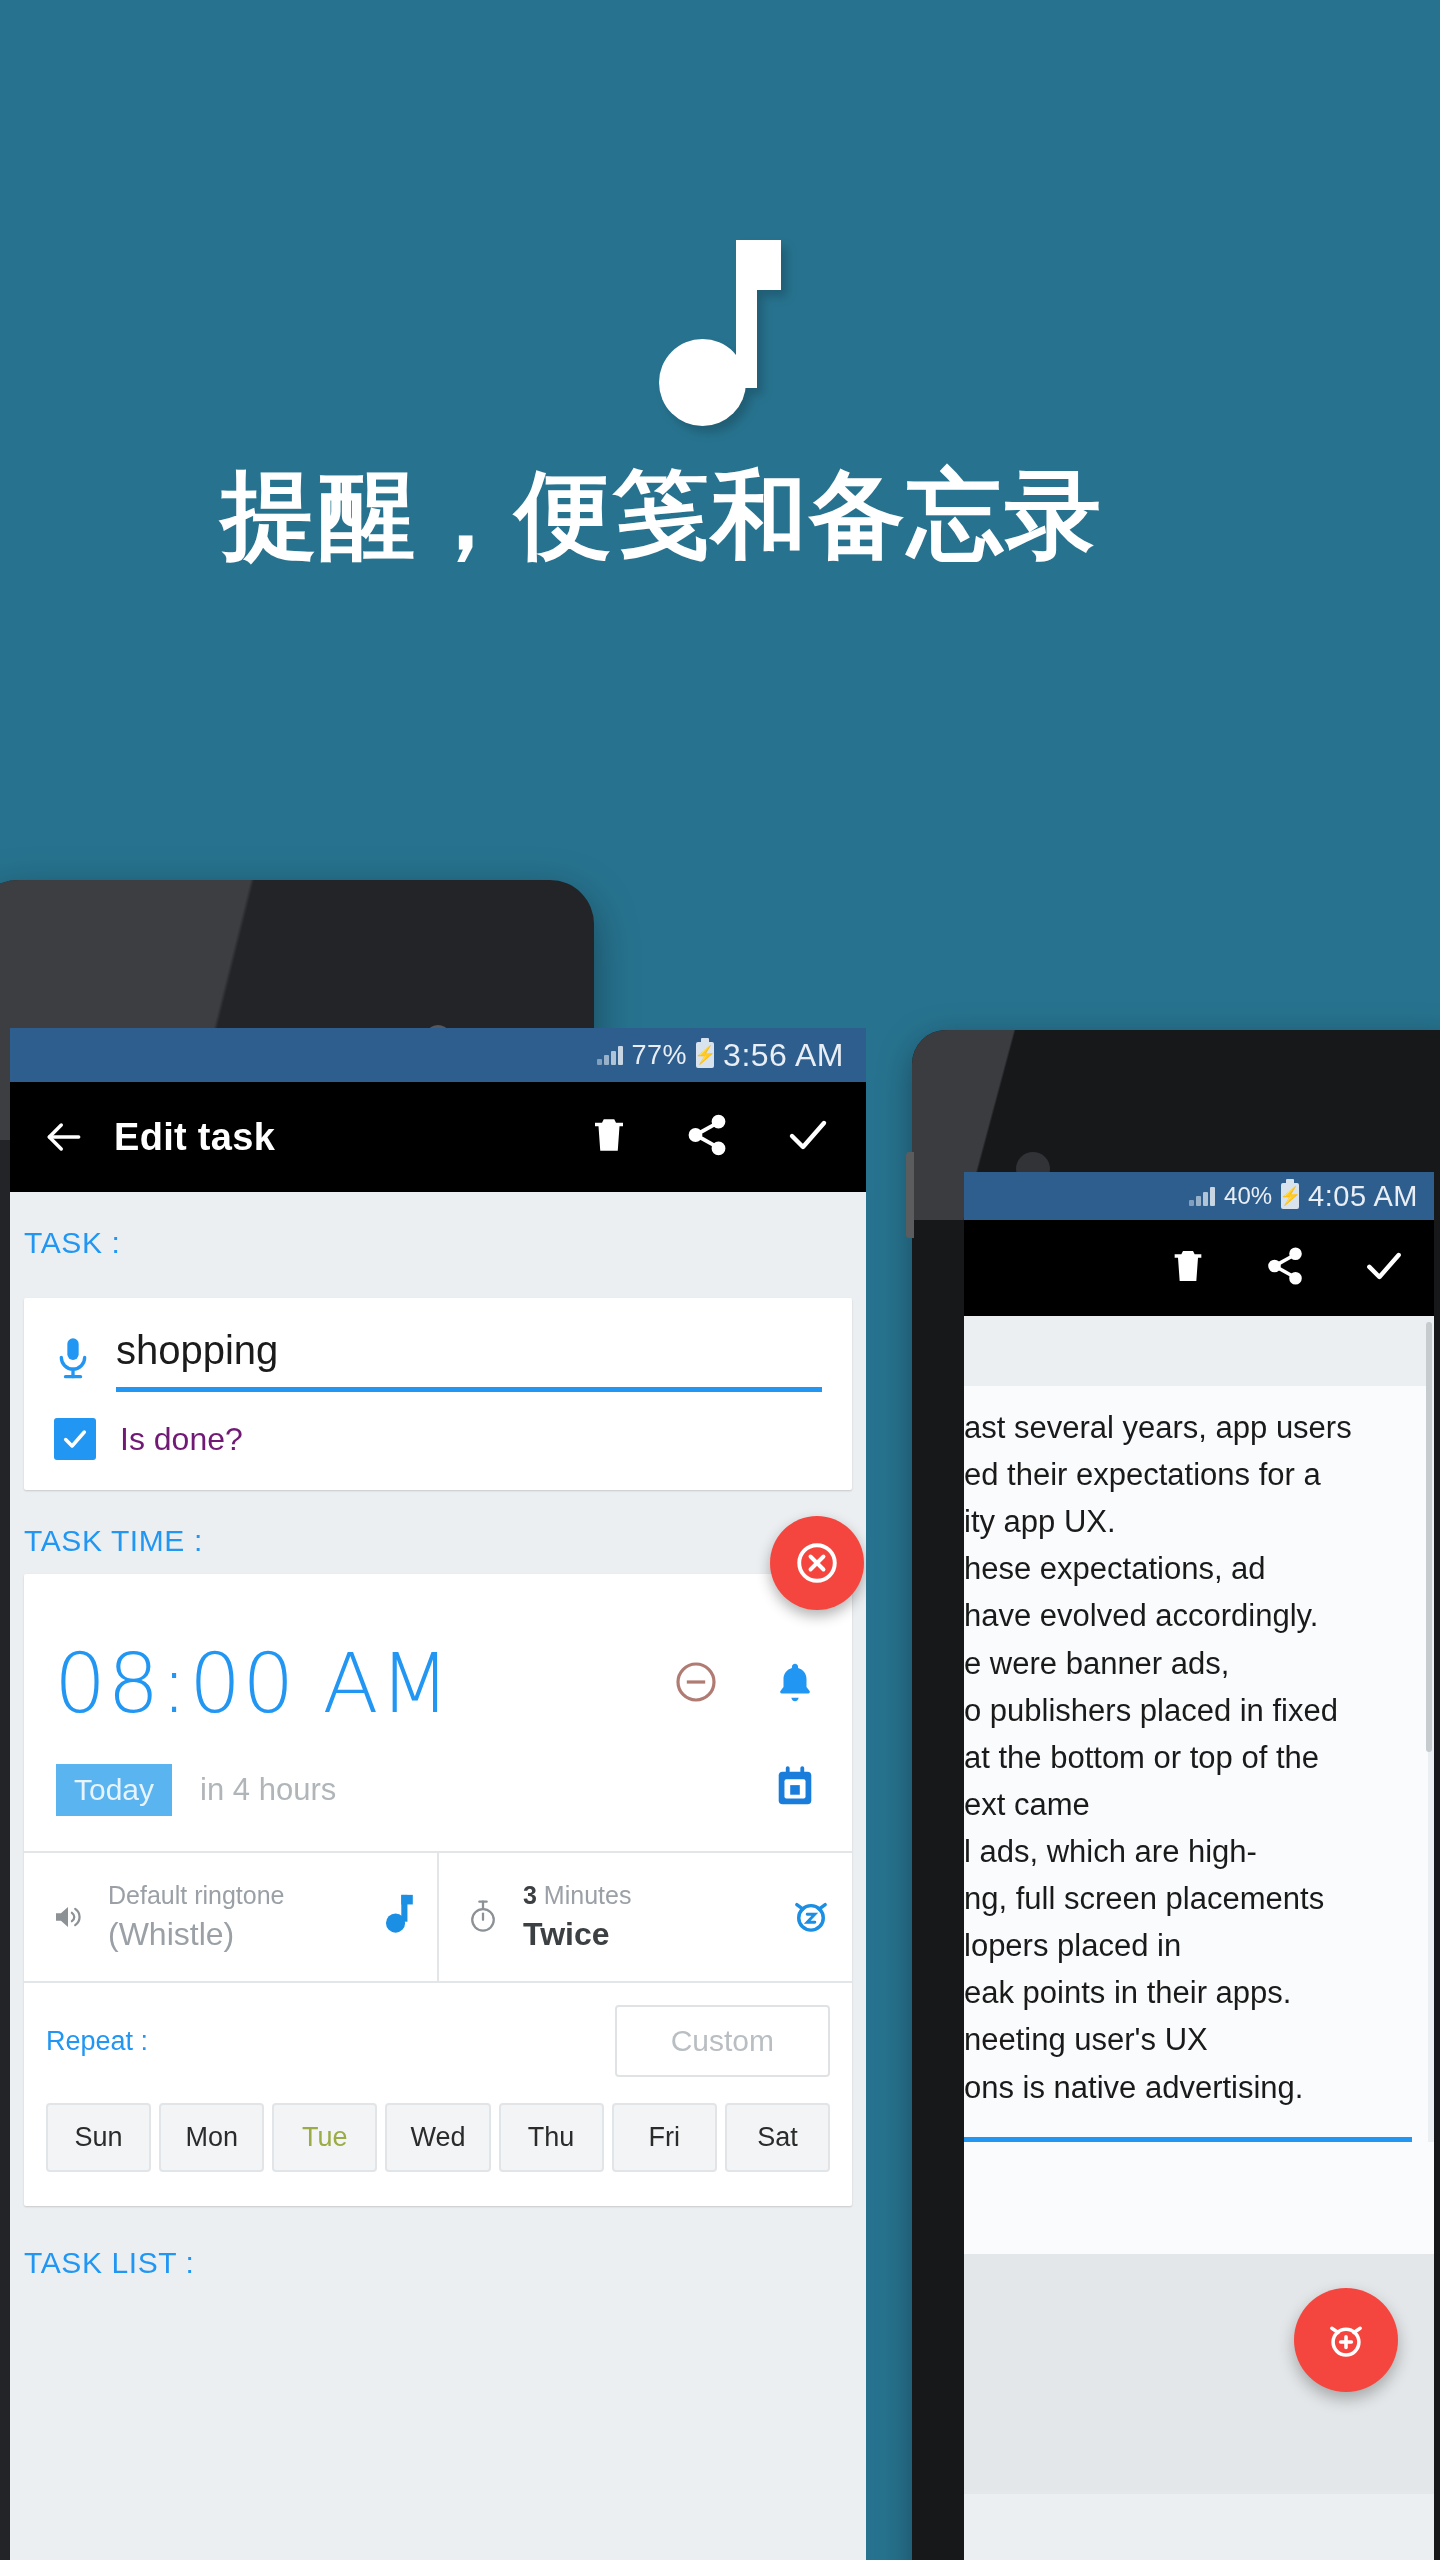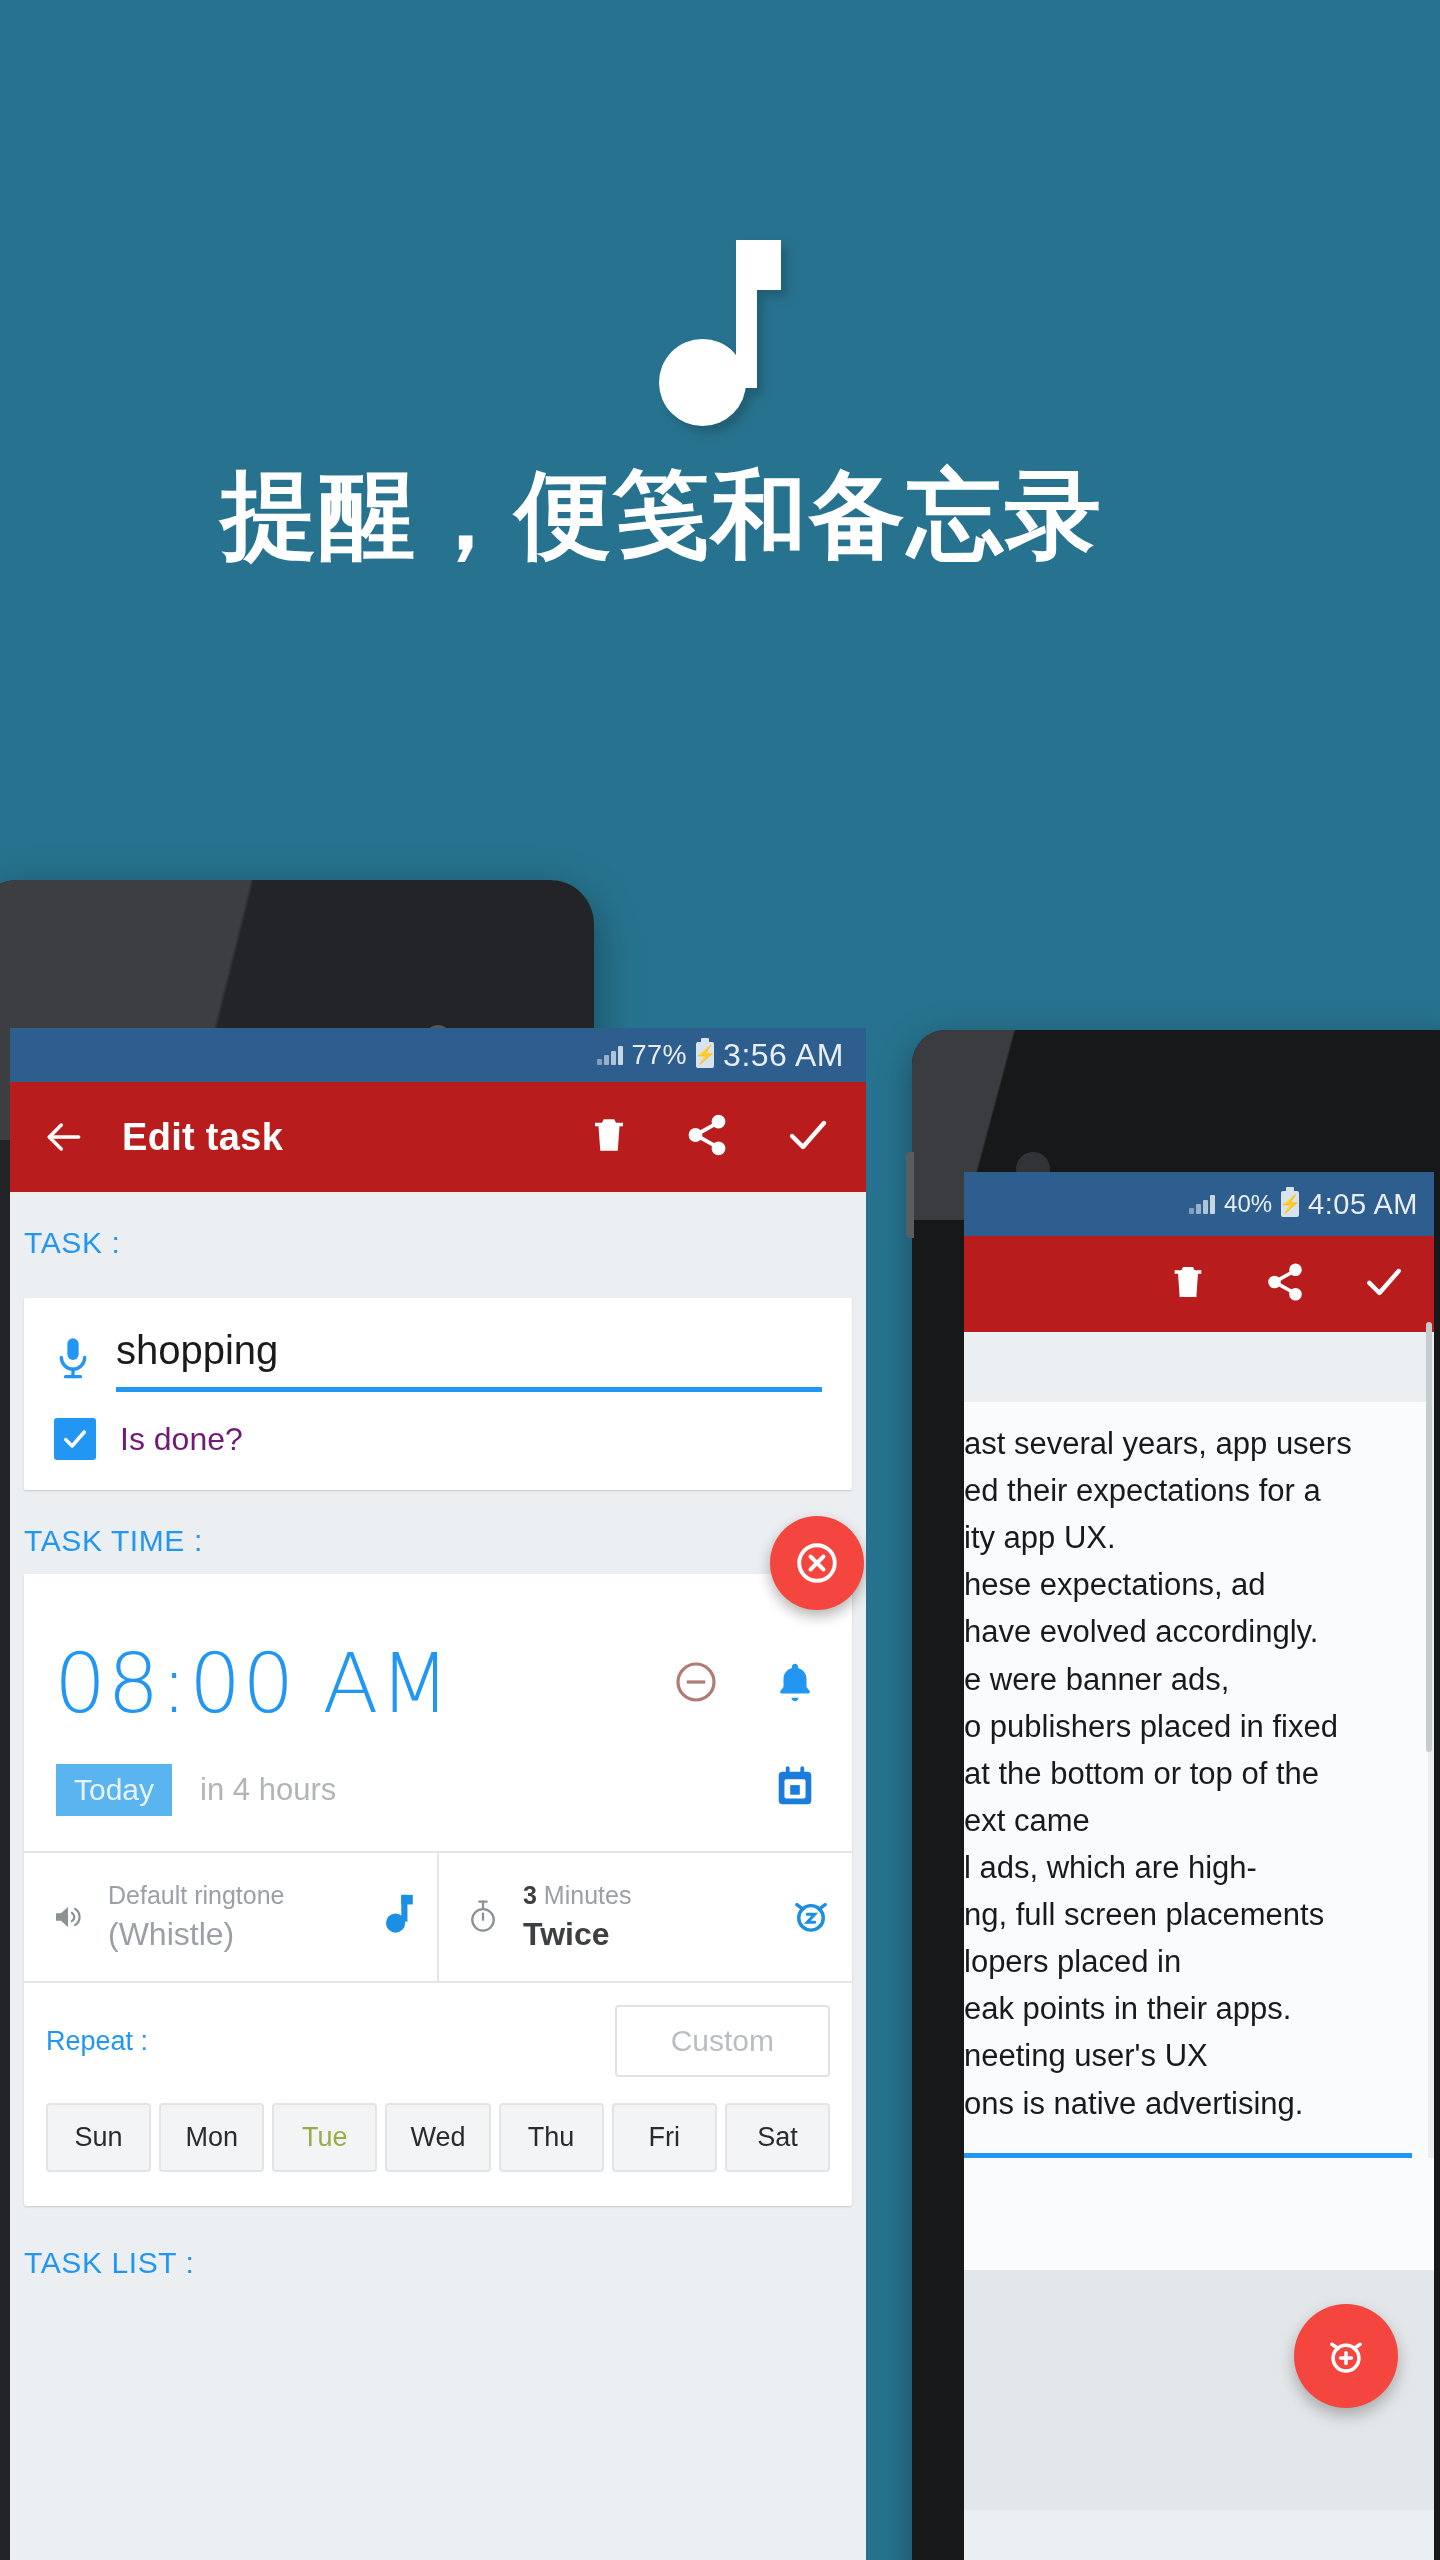--- a/index.html
+++ b/index.html
@@ -85,21 +85,21 @@
   .sig i:nth-child(1){height:6px;opacity:.55}
   .sig i:nth-child(2){height:10px;opacity:.7}
   .sig i:nth-child(3){height:14px;opacity:.85}
   .sig i:nth-child(4){height:19px}
   .batt { position: relative; width: 18px; height: 26px; background: #d9e3ee;
           border-radius: 2px; display:flex; align-items:center; justify-content:center; }
   .batt:before { content:""; position:absolute; top:-4px; left:5px; width:8px; height:4px;
                  background:#d9e3ee; border-radius:1px 1px 0 0; }
   .batt span { color:#1b3a57; font-size:18px; font-weight:700; line-height:1; }
 
-  .appbar { background: #b91c1c; display: flex; align-items: center; gap: 8px; }
+  .appbar { background: #000000; display: flex; align-items: center; }
 
   .sectlabel { color: #2196f3; letter-spacing: .6px; }
   .card { background: #fff; box-shadow: 0 1px 2px rgba(0,0,0,.16); }
 
   
   .f-status { height: 54px; padding: 0 22px; }
   .f-status .time { font-size: 32px; letter-spacing: .5px; }
   .f-status .pct { font-size: 27px; letter-spacing: .5px; }
 
   .f-appbar { height: 110px; padding: 0 26px; }
@@ -151,21 +151,21 @@
   .f-custom { margin-left: auto; border: 2px solid #e0e3e5; border-radius: 4px;
               padding: 17px 54px; color: #b9bec2; font-size: 30px; background: #fff; }
   .f-days { display: flex; gap: 8px; margin-top: 26px; }
   .f-day { flex: 1; background: #f2f4f5; border: 2px solid #e2e5e7; border-radius: 4px;
            text-align: center; padding: 17px 0; font-size: 27px; color: #2b2b2b; }
   .f-day.on { color: #9bab45; }
 
   .f-lastsect { padding: 40px 14px 10px 14px; font-size: 30px; }
 
   
-  .b-status { height: 64px; padding: 8px 16px; }
+  .b-status { height: 48px; padding: 8px 16px; }
   .b-status .time { font-size: 29px; letter-spacing:.5px; }
   .b-status .pct { font-size: 24px; }
   .b-appbar { height: 96px; padding: 0 18px; justify-content: flex-end; }
   .b-actions { display:flex; align-items:center; gap: 56px; padding-right: 10px; }
   .b-grayband { height: 70px; background: #eceff1; }
   .b-note { background: #fafbfc; margin: 0 6px 0 0; padding: 18px 0 0 0; }
   .b-lines { padding: 0 16px 0 0; }
   .b-line { font-size: 31px; color: #1a1a1a; line-height: 1.52; white-space: nowrap; }
   .b-rule { height: 5px; background: #2196f3; margin: 26px 16px 0 0; }
   .b-after { height: 112px; background: #fafbfc; }

